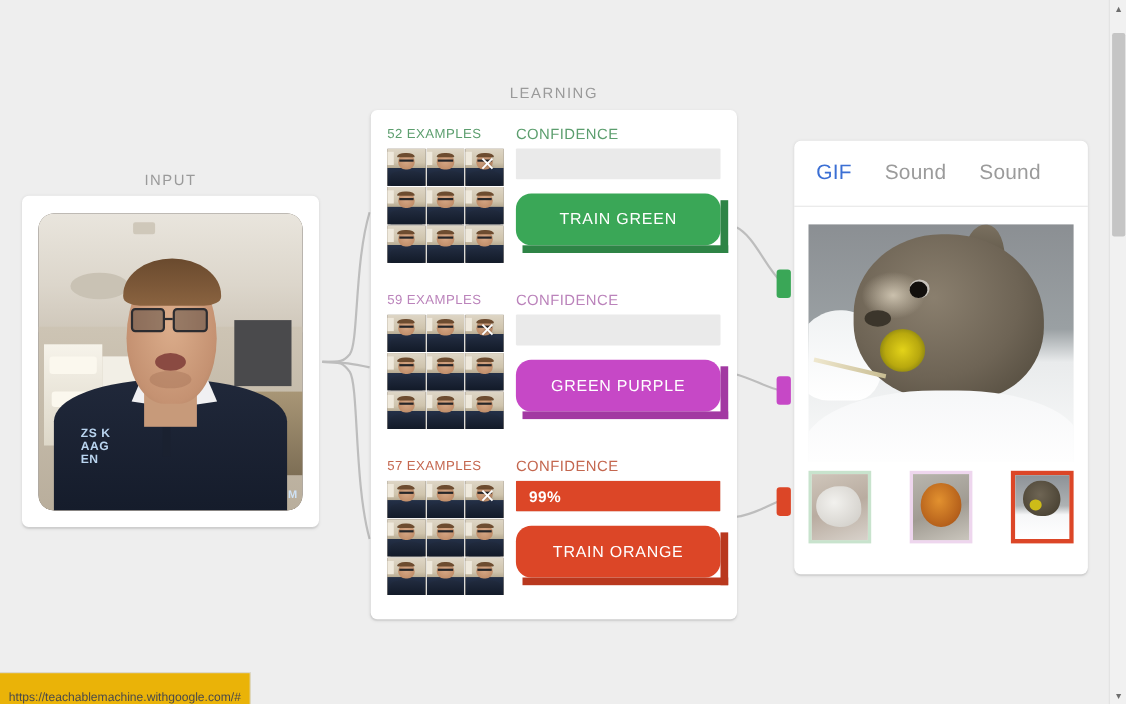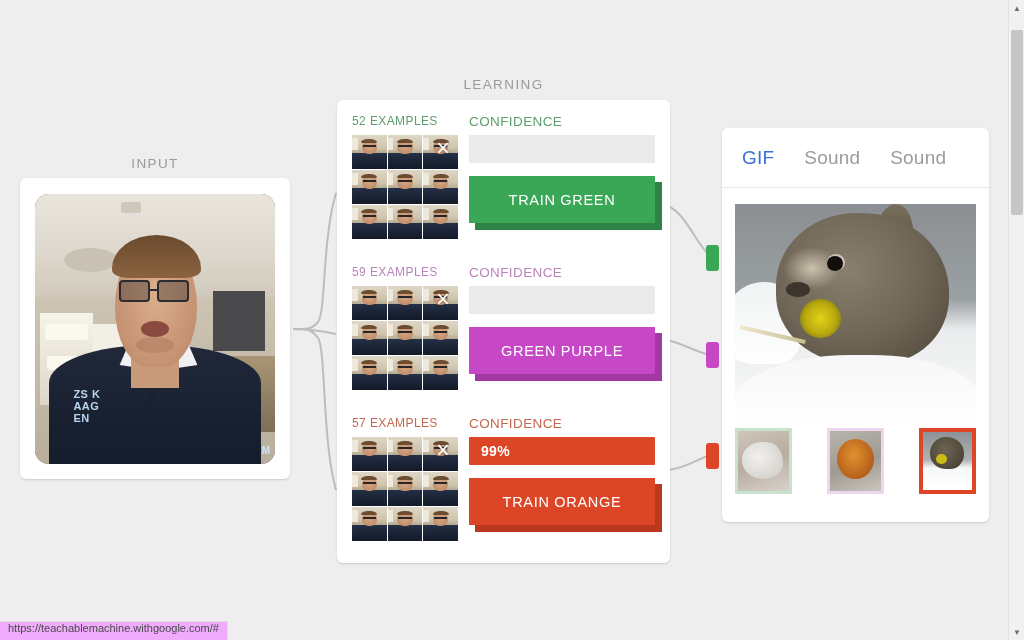--- a/index.html
+++ b/index.html
@@ -183,21 +183,21 @@
 
   
   .train-btn {
     position:absolute; left:132px; top:62px;
     width:186px; height:47px;
     border:none; cursor:pointer;
     color:#ffffff;
     font-family:"Liberation Sans", sans-serif;
     font-size:14.5px; letter-spacing:.7px;
     display:flex; align-items:center; justify-content:center;
-    border-radius:0;
+    border-radius:14px;
   }
   .train-btn .edge-b {
     position:absolute; left:6px; right:-7px; bottom:-7px; height:7px;
   }
   .train-btn .edge-r {
     position:absolute; right:-7px; top:6px; bottom:-7px; width:7px;
   }
 
   
   #output-card { left:722px; top:128px; width:267px; height:394px; }
@@ -300,25 +300,25 @@
   #sb-up { top:0; }
   #sb-down { bottom:0; }
   #sb-thumb {
     position:absolute; left:2px; top:30px; width:12px; height:185px;
     background:#c5c5c5; border-radius:2px; cursor:pointer;
   }
 
   
   #statusbar {
     position:absolute; left:0; bottom:0;
-    height:19px; padding:0 8px;
-    background:#f0abfc;
+    height:29px; padding:0 8px;
+    background:#eab308;
     border-top:1px solid #dcdcdc;
     border-right:1px solid #dcdcdc;
-    display:flex; align-items:flex-start;
+    display:flex; align-items:flex-end;
     font-size:11px; color:#4a4a4a;
     max-width:340px;
   }
 </style>
 </head>
 <body>
 
 <div id="stage">
 
   <svg id="connectors" viewBox="0 0 1024 640" width="1024" height="640">

